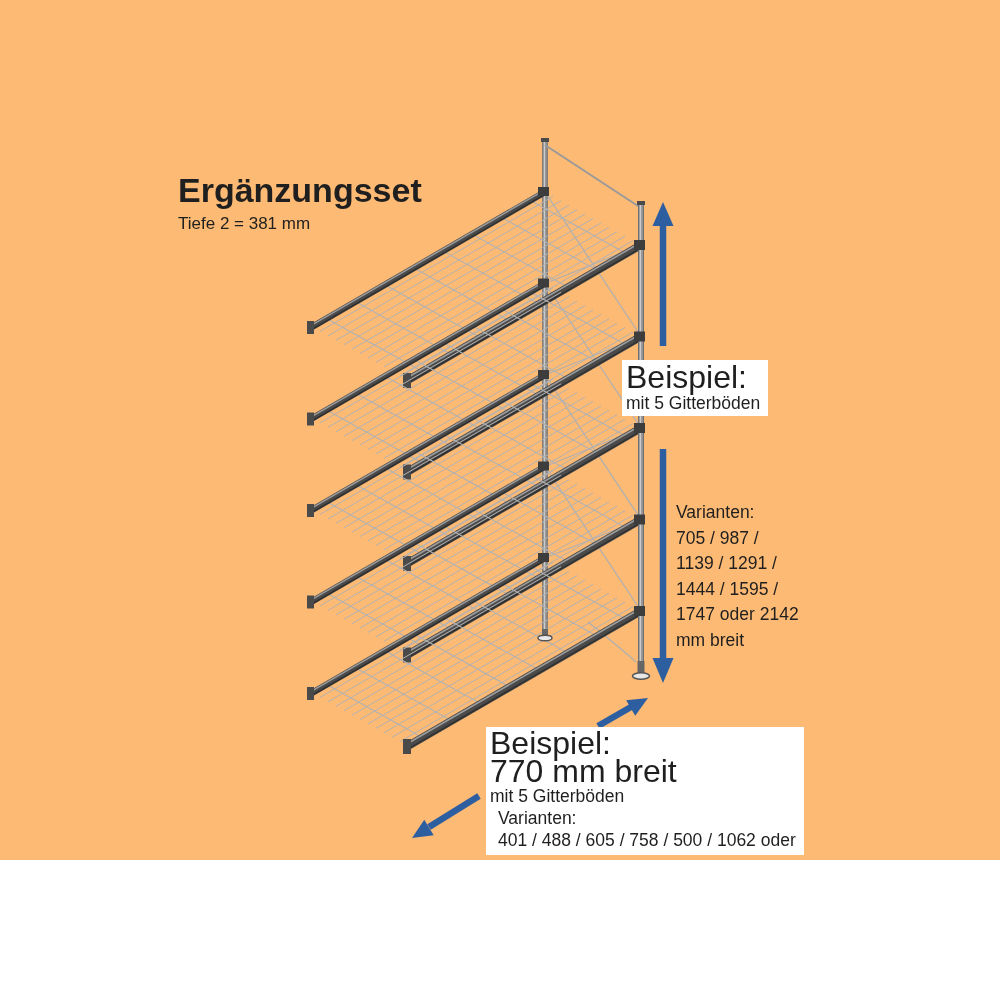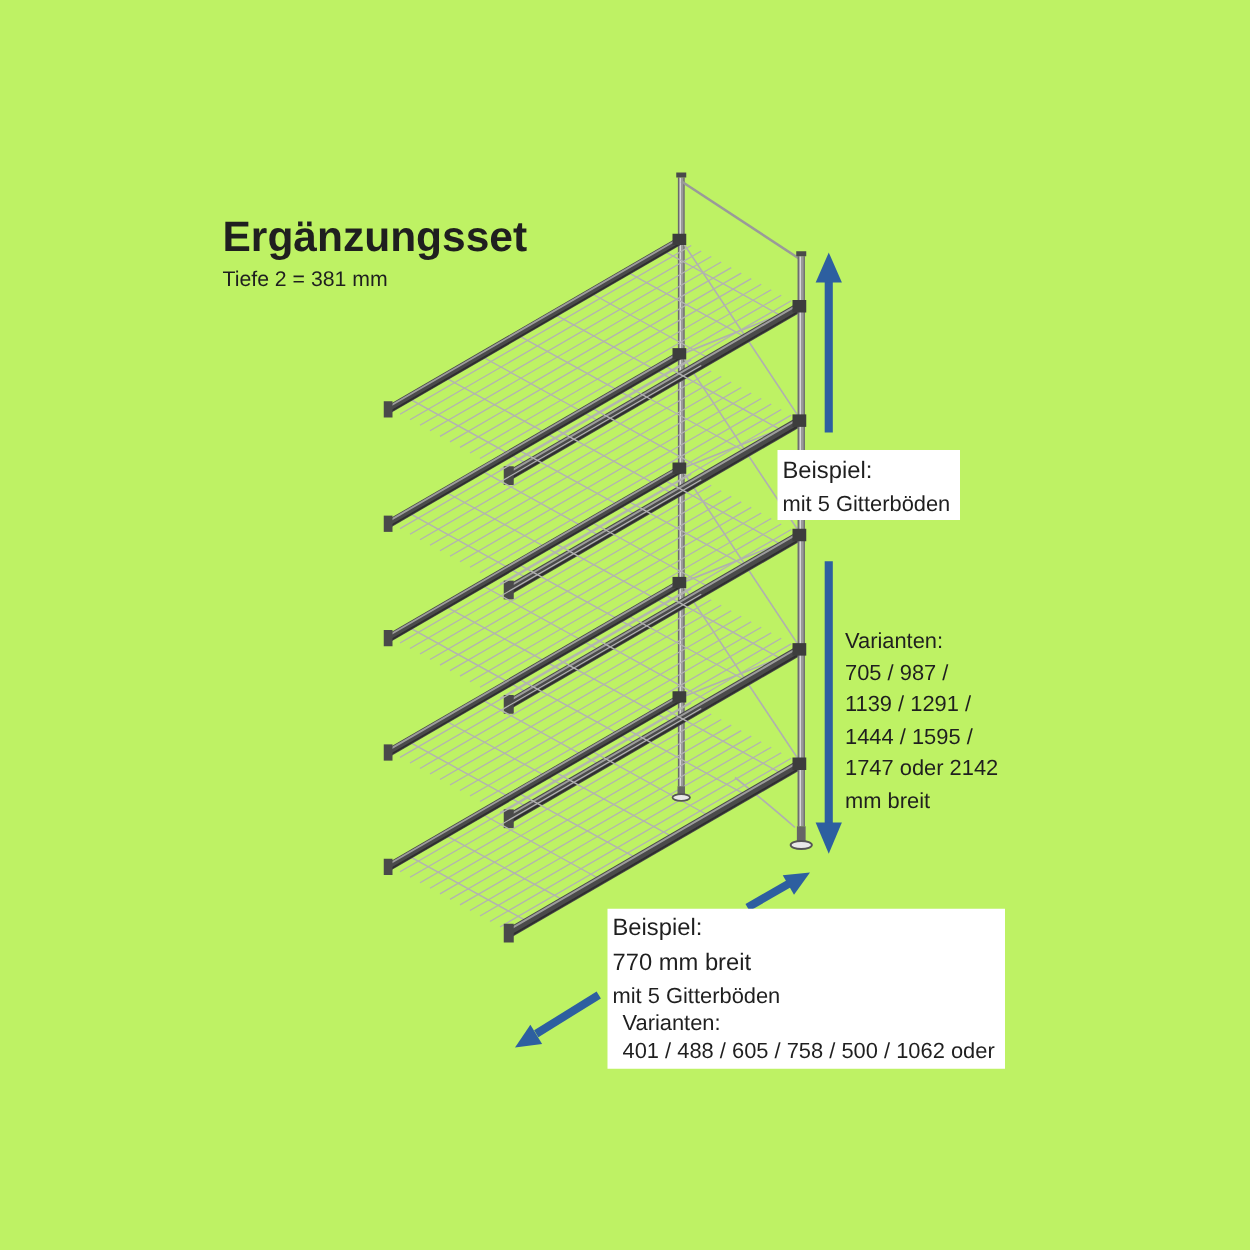--- a/index.html
+++ b/index.html
@@ -1,24 +1,24 @@
 <!DOCTYPE html>
 <html><head>
 <meta charset="utf-8">
 <style>
   html,body{margin:0;padding:0;background:#fff;}
   body{font-family:"Liberation Sans", sans-serif;}
-  .canvas{position:relative;width:1000px;height:1000px;background:#bef264;overflow:hidden;text-decoration:underline;}
+  .canvas{position:relative;width:1000px;height:860px;background:#fdba74;overflow:hidden;text-decoration:underline;}
   .canvas svg{position:absolute;left:0;top:0;z-index:1;}
   .txt{position:absolute;z-index:2;color:#1f1f1f;}
   .title-block{left:178px;top:172px;}
   .page-title{font-size:34px;font-weight:700;line-height:37px;white-space:nowrap;}
   .page-subtitle{font-size:17px;font-weight:400;line-height:30px;white-space:nowrap;}
   .h-ann{left:622px;top:360px;background:#fff;padding:2px 8px 2px 4px;}
-  .ann-big{font-size:19px;line-height:30px;white-space:nowrap;}
+  .ann-big{font-size:32px;line-height:30px;white-space:nowrap;}
   .ann-small{font-size:17.5px;line-height:22px;white-space:nowrap;}
   .h-var{left:676px;top:500px;font-size:17.5px;line-height:25.5px;}
   .h-var div{white-space:nowrap;}
   .w-ann{left:486px;top:727px;background:#fff;padding:2px 8px 4px 4px;}
   .w-ann .ann-big{line-height:28px;}
   .w-var{margin-left:8px;margin-top:1px;font-size:17.5px;line-height:21.5px;}
   .w-var div{white-space:nowrap;}
 </style>
 </head>
 <body>

